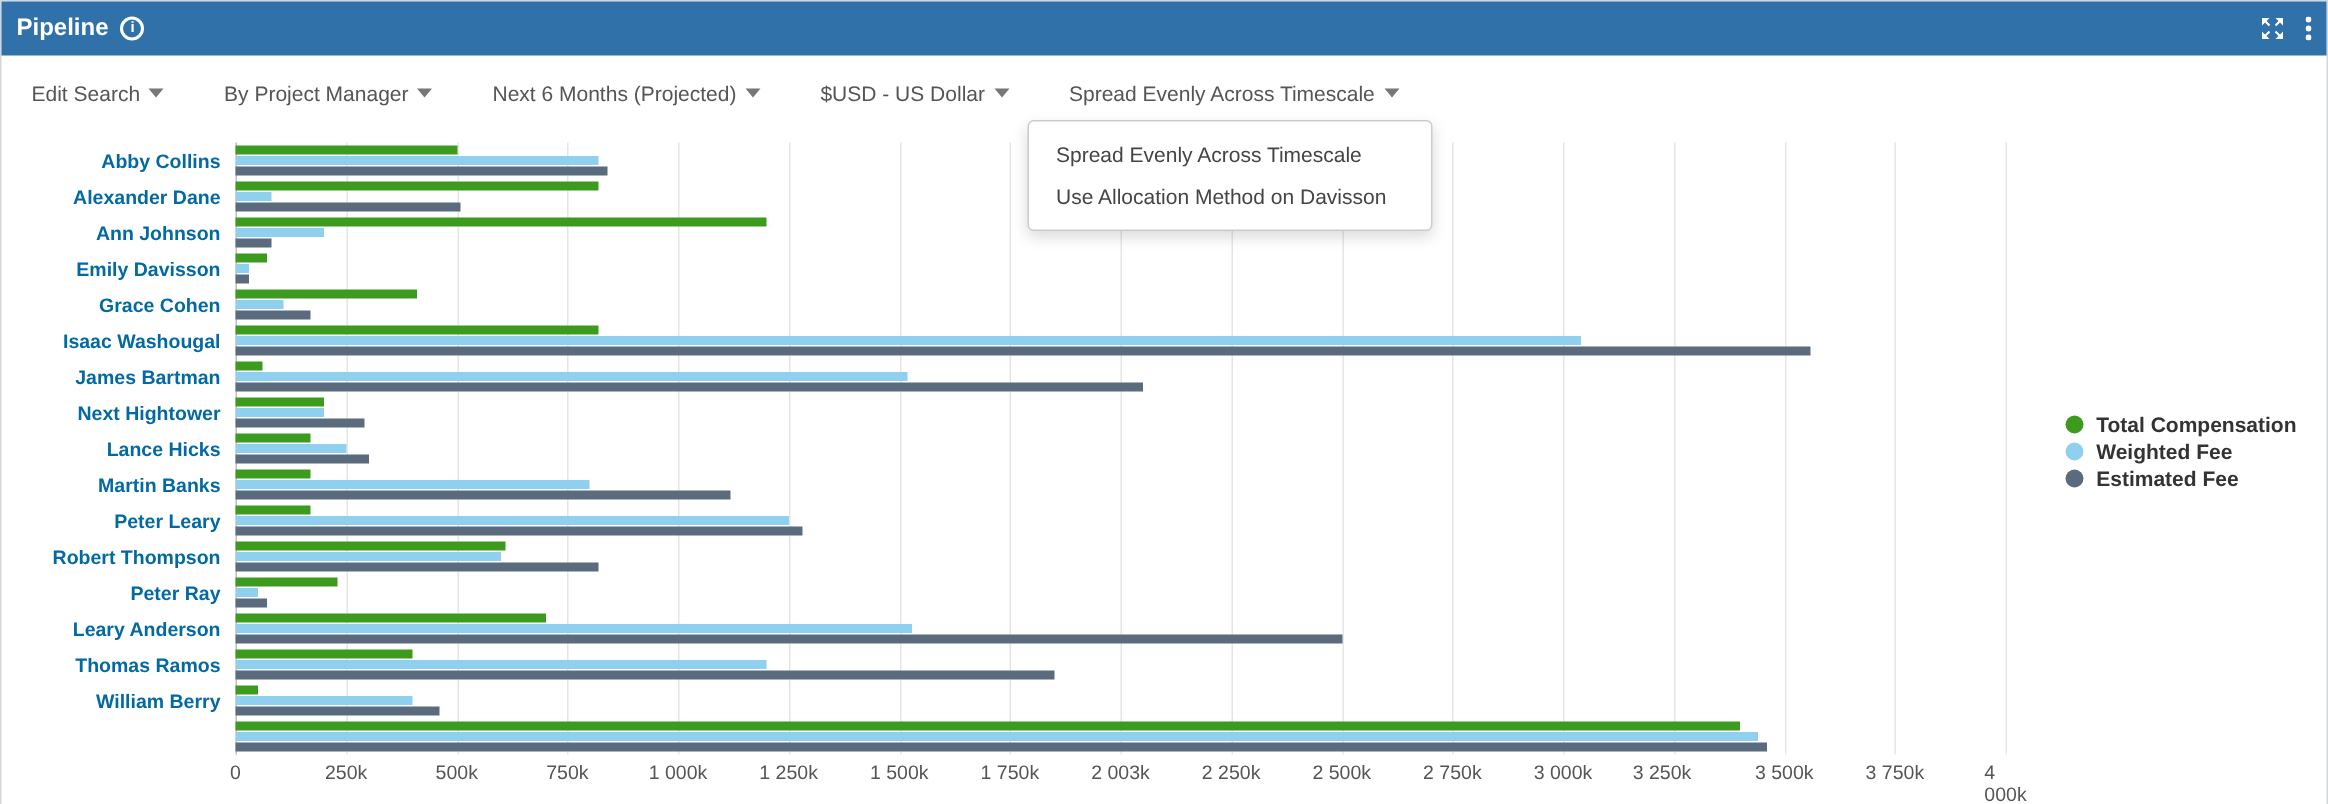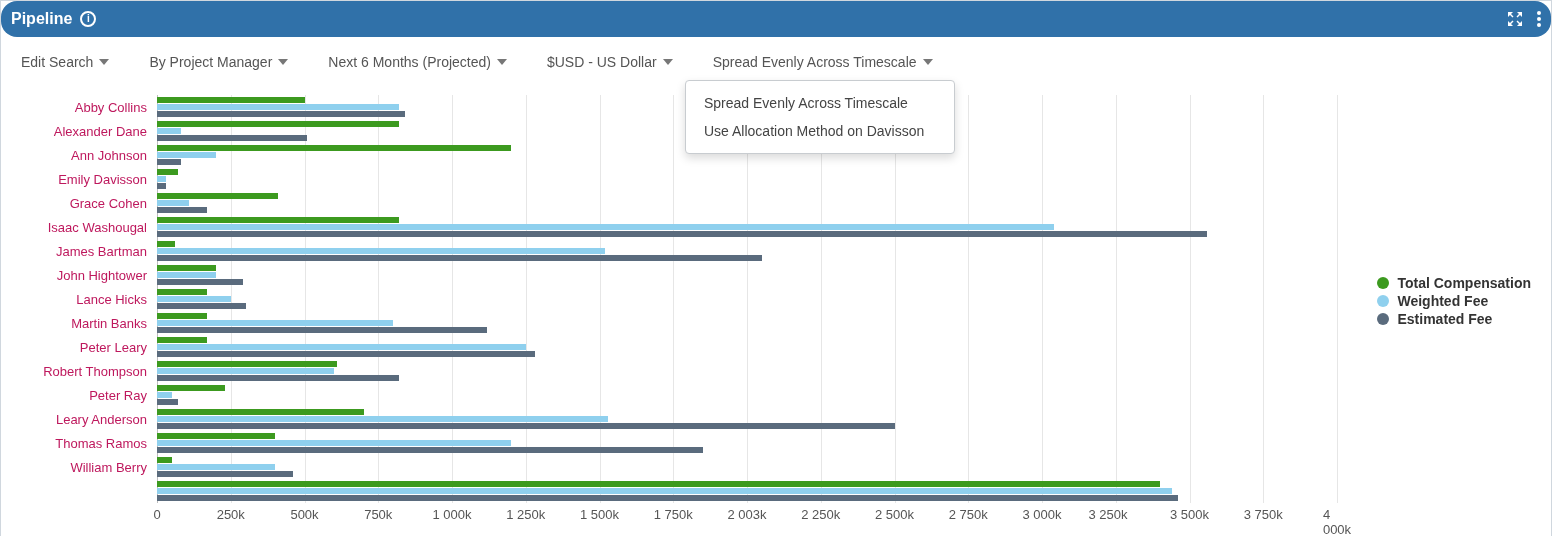--- a/index.html
+++ b/index.html
@@ -18,21 +18,20 @@
     background: #fff;
   }
   .panel-header {
     background: #3071a9;
     color: #fff;
     height: 36px;
     display: flex;
     align-items: center;
     padding: 0 10px;
     justify-content: space-between;
-    border-radius: 16px;
   }
   .panel-header-left {
     display: flex;
     align-items: center;
     gap: 8px;
   }
   .panel-title {
     font-size: 16px;
     font-weight: 700;
   }
@@ -116,21 +115,22 @@
     height: 24px;
     position: relative;
   }
   .row-label {
     height: 24px;
     display: flex;
     align-items: center;
     justify-content: flex-end;
     padding-right: 10px;
     font-size: 13px;
-    color: #be185d;
+    color: #0369a1;
+    font-weight: bold;
   }
   .grid-line {
     position: absolute;
     top: 0; bottom: 0;
     width: 1px;
     background: #e6e6e6;
   }
   .grid-line.axis { background: #bdbdbd; }
   .bar {
     position: absolute;
@@ -232,21 +232,21 @@
   <div class="chart-area">
     <div class="plot-wrap">
       <div class="y-labels" id="y-labels">
           <div class="row-label">Abby Collins</div>
           <div class="row-label">Alexander Dane</div>
           <div class="row-label">Ann Johnson</div>
           <div class="row-label">Emily Davisson</div>
           <div class="row-label">Grace Cohen</div>
           <div class="row-label">Isaac Washougal</div>
           <div class="row-label">James Bartman</div>
-          <div class="row-label">John Hightower</div>
+          <div class="row-label">Next Hightower</div>
           <div class="row-label">Lance Hicks</div>
           <div class="row-label">Martin Banks</div>
           <div class="row-label">Peter Leary</div>
           <div class="row-label">Robert Thompson</div>
           <div class="row-label">Peter Ray</div>
           <div class="row-label">Leary Anderson</div>
           <div class="row-label">Thomas Ramos</div>
           <div class="row-label">William Berry</div>
         </div>
       <div class="plot" id="plot">

